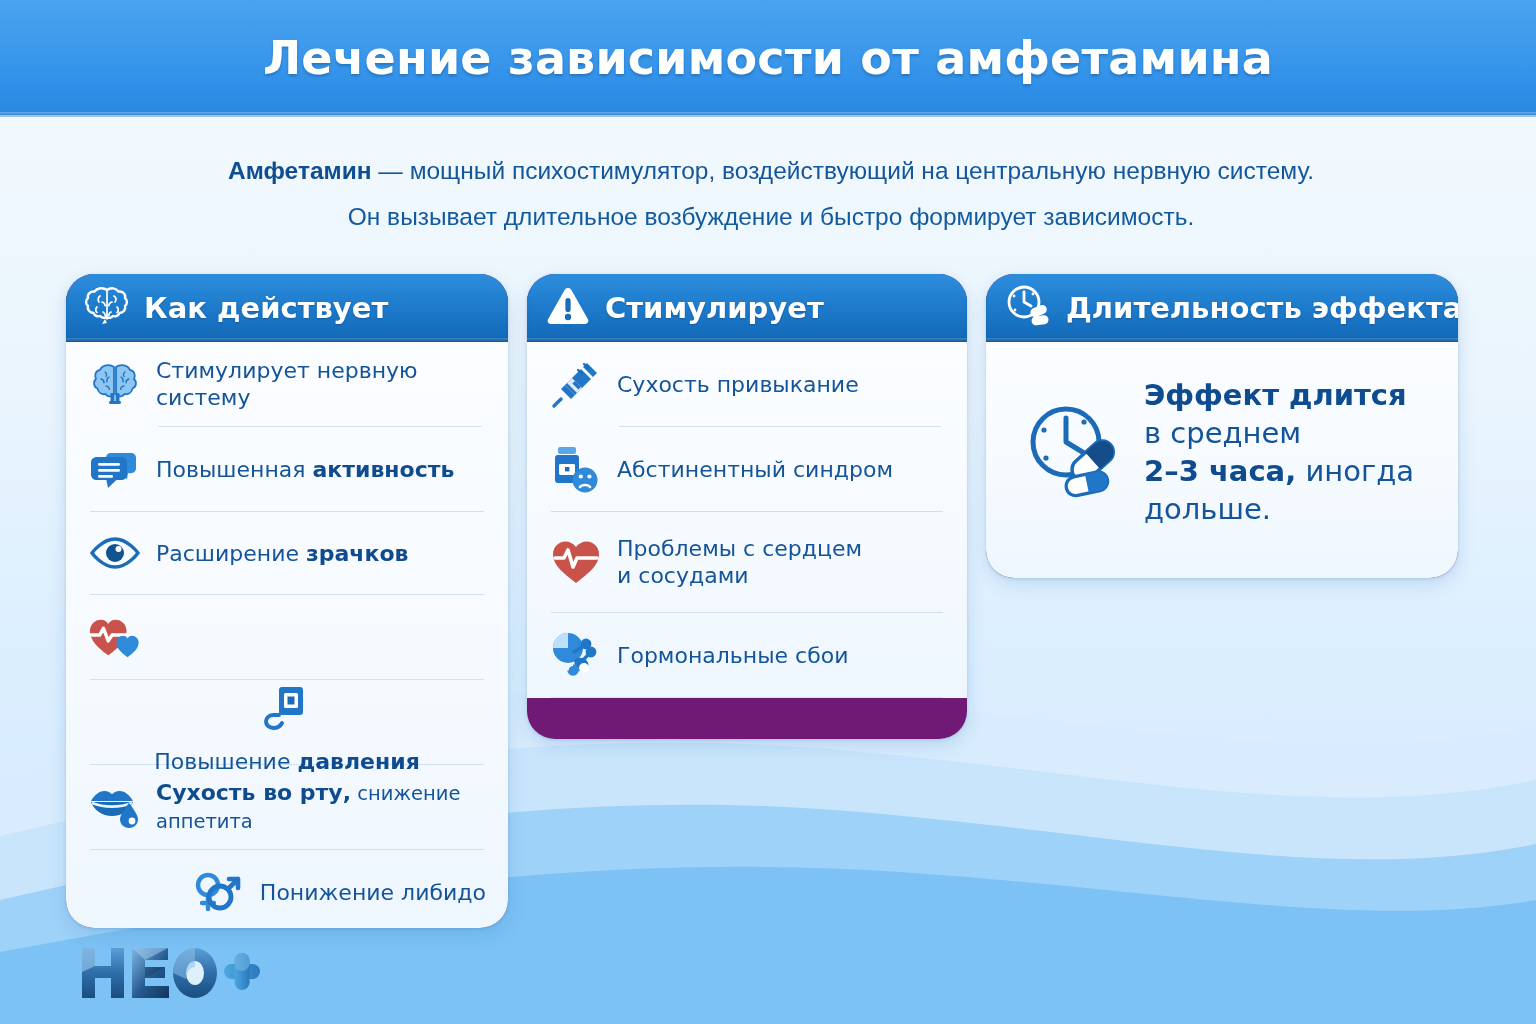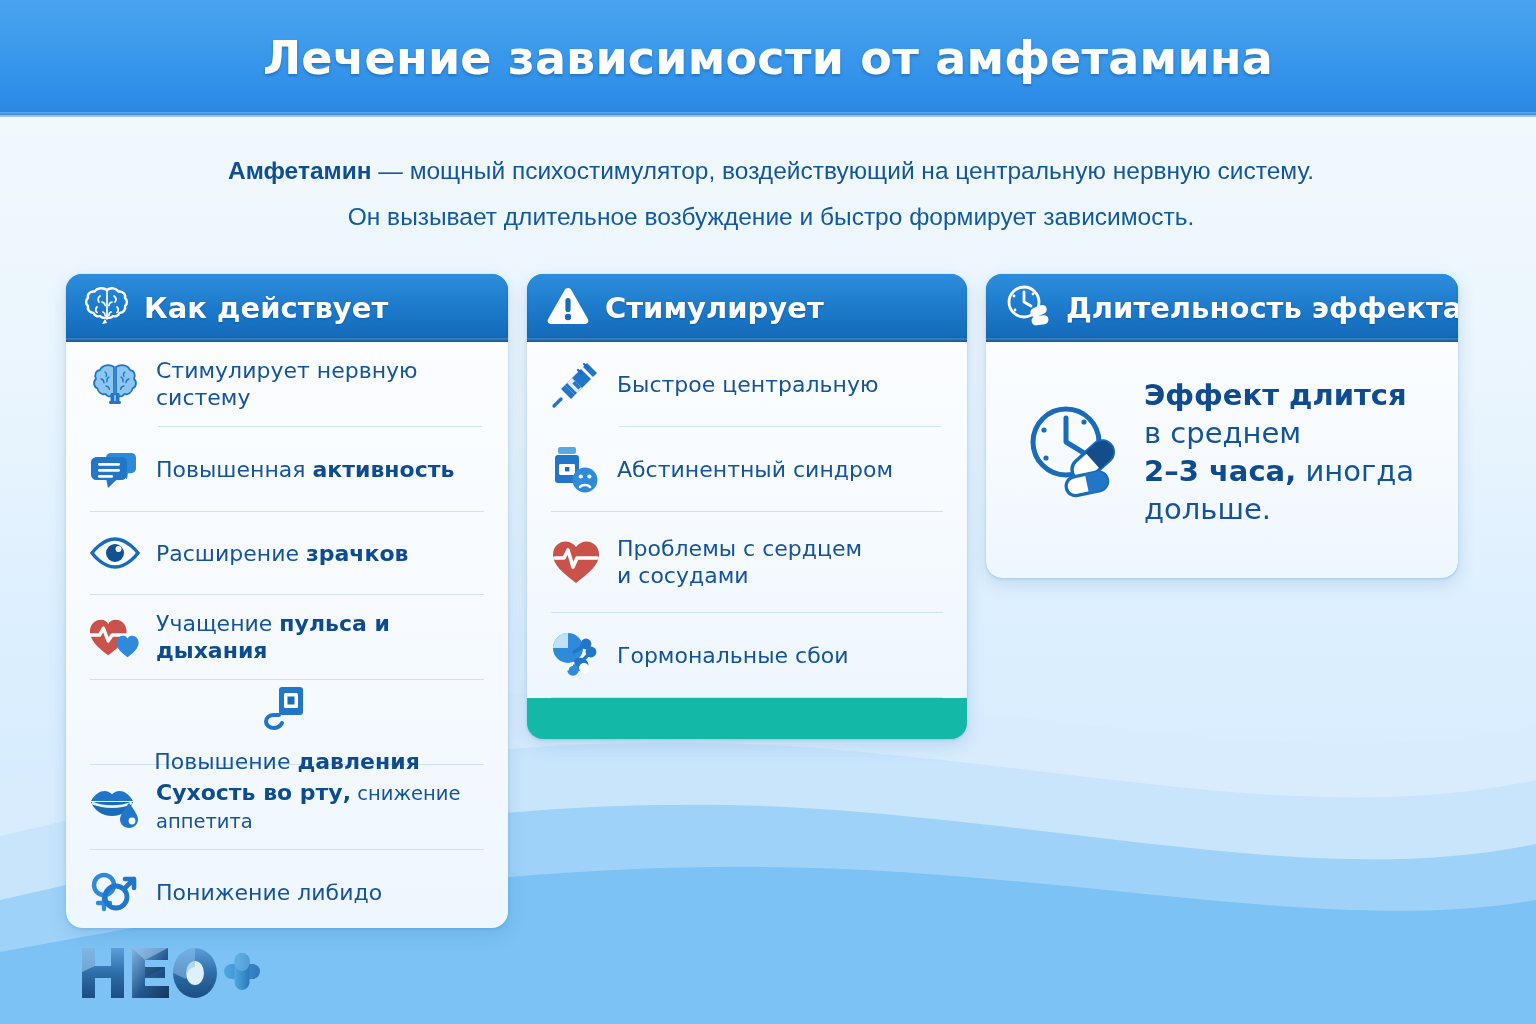--- a/index.html
+++ b/index.html
@@ -41,21 +41,21 @@
   .intro{
     position:absolute;left:3px;top:148px;width:1536px;text-align:center;
     color:#125a9e;
   }
   .intro .line{font-size:24.5px;line-height:46px;white-space:nowrap;}
   .intro .line.l1{color:#14569b;}
   .intro .strong{font-weight:bold;color:#0f4f91;}
 
   
   .card{
-    position:absolute;border-radius:16px;background:#14b8a6;
+    position:absolute;border-radius:28px;background:#701a75;
     box-shadow:0 6px 18px rgba(40,110,180,.18),0 1px 3px rgba(40,110,180,.20);
     overflow:hidden;
   }
   .card-head{
     height:68px;display:flex;align-items:center;gap:14px;padding:0 18px;
     background:linear-gradient(180deg,#2d8ddd 0%,#1f7ccd 45%,#1268b6 100%);
     box-shadow:inset 0 -3px 4px -2px rgba(0,0,0,.25);
     position:relative;
   }
   .card-head:after{
@@ -178,21 +178,20 @@
       <div class="divider"></div>
 
       <div class="row" style="height:84px;">
         <span class="ico">
           <svg width="56" height="46" viewBox="0 0 56 46">
             <path d="M21 42C10 34 2 26 2 17 2 10 7 5 13.5 5 17 5 20 7 21 9.6 22 7 25 5 28.5 5 35 5 40 10 40 17c0 9-8 17-19 25z" fill="#c9524a"></path>
             <path d="M2 21h10l4-7 5 13 4-6h15" fill="none" stroke="#ffffff" stroke-width="3.6" stroke-linejoin="round" stroke-linecap="round"></path>
             <path d="M41 44c-6.6-4.8-11.5-9.6-11.5-15 0-4.2 3-7.2 6.9-7.2 2.1 0 3.9 1.2 4.6 2.8.7-1.6 2.5-2.8 4.6-2.8 3.9 0 6.9 3 6.9 7.2 0 5.4-4.9 10.2-11.5 15z" fill="#2f8ad9"></path>
           </svg>
         </span>
-        <span class="txt"><span>Учащение </span><b>пульса и дыхания</b></span>
       </div>
       <div class="divider"></div>
 
       <div class="row" style="height:84px;flex-direction:column;">
         <span class="ico">
           <svg width="48" height="48" viewBox="0 0 48 48">
             <rect x="16" y="4" width="24" height="28" rx="3" fill="#2176c7"></rect>
             <rect x="21" y="10" width="14" height="15" rx="1.5" fill="#ffffff"></rect>
             <rect x="24.5" y="13.5" width="7" height="8" fill="#1a6cb8"></rect>
             <path d="M16 32H11c-5 0-8 3-8 6.6C3 42 6 45 10.5 45c4 0 7-2.2 8.5-5" fill="none" stroke="#2176c7" stroke-width="4" stroke-linecap="round"></path>
@@ -209,21 +208,21 @@
             <path d="M3 17h42c-3 8-11 14-21 14S6 25 3 17z" fill="#1a6cb8"></path>
             <path d="M4 18c6 2.4 13 3.6 20 3.6S38 20.4 44 18" fill="none" stroke="#eaf4fd" stroke-width="2.6"></path>
             <path d="M41 18c0 0-9 11-9 16.2C32 39 36 43 41 43s9-4 9-8.8C50 29 41 18 41 18z" fill="#2176c7"></path>
             <circle cx="44" cy="36" r="3.4" fill="#ffffff"></circle>
           </svg>
         </span>
         <span class="txt"><b>Сухость во рту,</b><span class="sm"> снижение аппетита</span></span>
       </div>
       <div class="divider"></div>
 
-      <div class="row" style="height:84px;">
+      <div class="row" style="height:84px;justify-content:flex-end;">
         <span class="ico">
           <svg width="52" height="50" viewBox="0 0 52 50">
             <circle cx="15" cy="18" r="10" fill="none" stroke="#2f8ad9" stroke-width="4.4"></circle>
             <path d="M15 28v14M9 36h12" fill="none" stroke="#2f8ad9" stroke-width="4.4" stroke-linecap="round"></path>
             <circle cx="27" cy="30" r="11" fill="none" stroke="#2176c7" stroke-width="4.8"></circle>
             <path d="M35.5 21.5L45 12M45 12h-9M45 12v9" fill="none" stroke="#2176c7" stroke-width="4.6" stroke-linecap="round" stroke-linejoin="round"></path>
           </svg>
         </span>
         <span class="txt"><span>Понижение либидо</span></span>
       </div>
@@ -248,21 +247,21 @@
           <svg width="50" height="50" viewBox="0 0 50 50">
             <path d="M36 4l10 10-4 4-10-10z" fill="#2176c7"></path>
             <path d="M30 10l10 10-16 16-10-10z" fill="#2176c7"></path>
             <path d="M21 19l10 10-5 5-10-10z" fill="#ffffff" opacity=".85"></path>
             <path d="M24 22l6 6-2.6 2.6-6-6z" fill="#2176c7"></path>
             <path d="M14 26l10 10-4 4-10-10z" fill="#2176c7"></path>
             <path d="M10 40L3 47" stroke="#2176c7" stroke-width="3.4" stroke-linecap="round"></path>
             <path d="M33 5l4 4M27 11l4 4" stroke="#1a6cb8" stroke-width="2.2" stroke-linecap="round"></path>
           </svg>
         </span>
-        <span class="txt"><span>Быстрое центральную</span></span>
+        <span class="txt"><span>Сухость привыкание</span></span>
       </div>
       <div class="divider indent"></div>
 
       <div class="row" style="height:84px;">
         <span class="ico">
           <svg width="52" height="50" viewBox="0 0 52 50">
             <rect x="8" y="3" width="18" height="7" rx="2" fill="#5aa9e6"></rect>
             <rect x="5" y="11" width="24" height="28" rx="3" fill="#2176c7"></rect>
             <rect x="9" y="20" width="16" height="11" rx="1.4" fill="#ffffff"></rect>
             <rect x="15" y="23" width="4.4" height="4.4" fill="#1a6cb8"></rect>

